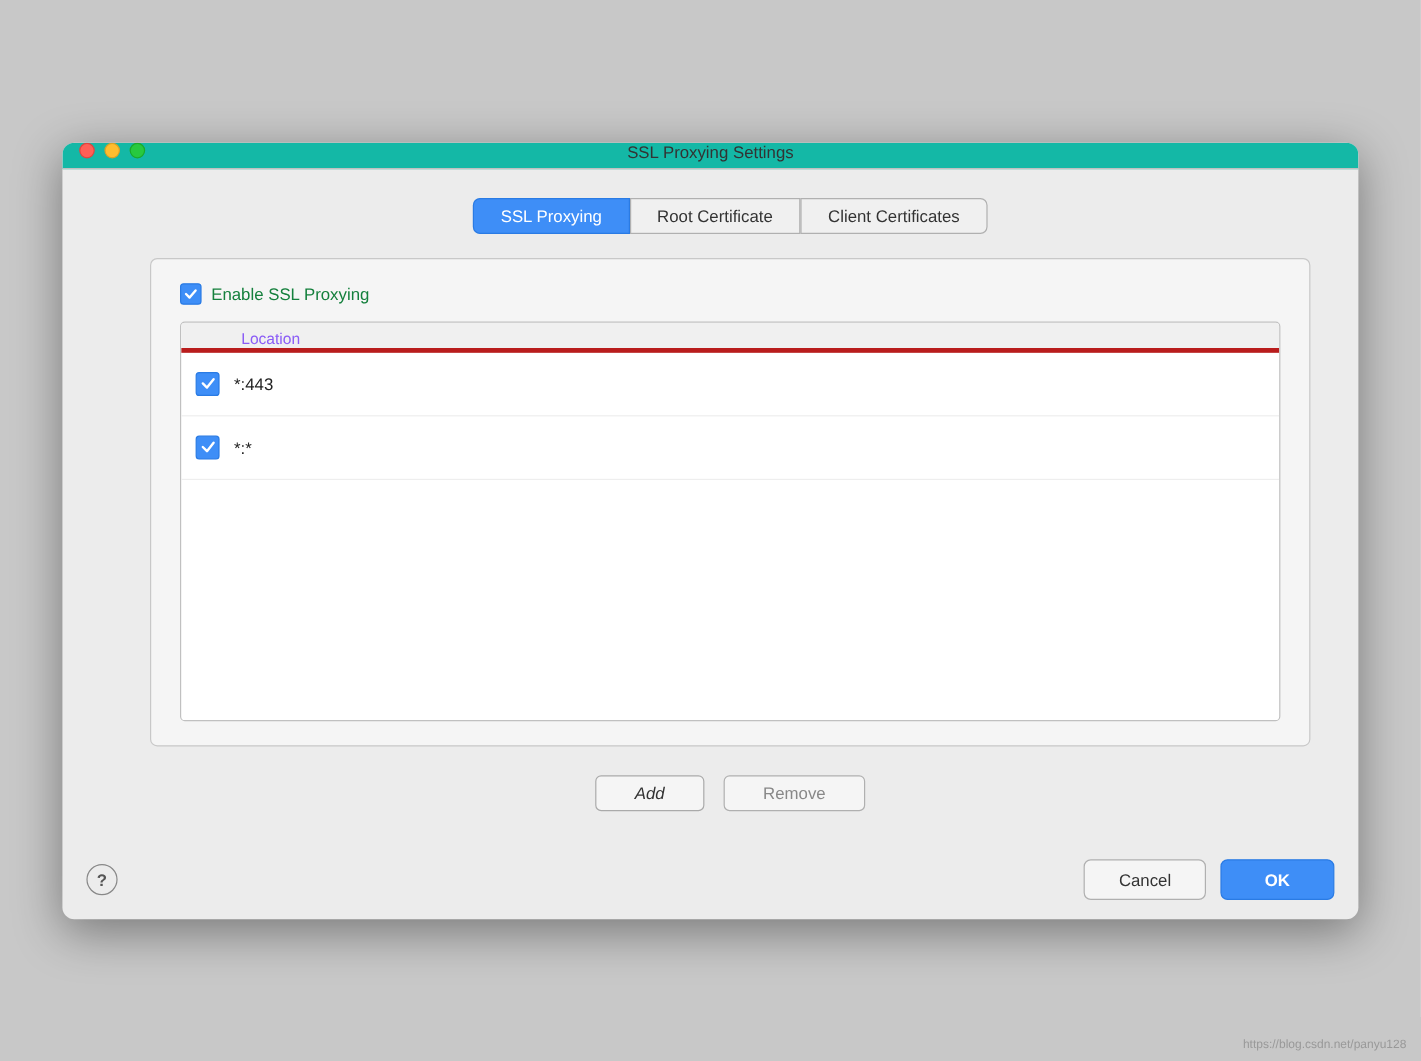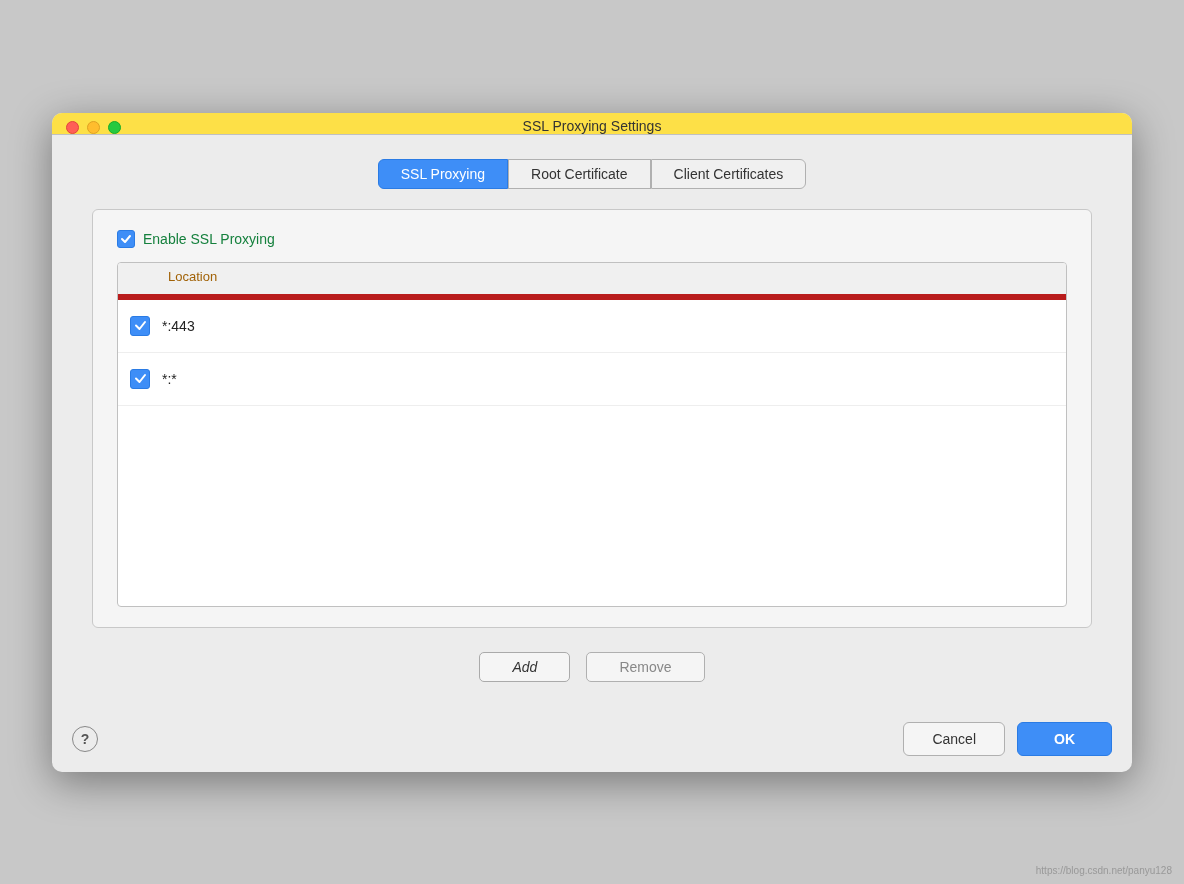--- a/index.html
+++ b/index.html
@@ -24,25 +24,25 @@
       width: 1080px;
       background: #ececec;
       border-radius: 10px;
       box-shadow: 0 10px 40px rgba(0,0,0,0.4);
       overflow: hidden;
       display: flex;
       flex-direction: column;
     }
 
     .titlebar {
-      background: #fde047;
+      background: #14b8a6;
       border-bottom: 1px solid #c0c0c0;
       height: 22px;
       display: flex;
-      align-items: flex-end;
+      align-items: flex-start;
       justify-content: center;
       position: relative;
       padding: 0 16px;
     }
 
     .traffic-lights {
       position: absolute;
       left: 14px;
       display: flex;
       gap: 8px;
@@ -64,20 +64,21 @@
       font-size: 14px;
       font-weight: 500;
       color: #333;
     }
 
     .content {
       padding: 24px 40px 20px 40px;
       display: flex;
       flex-direction: column;
       gap: 16px;
+      margin-left: 33px;
     }
 
     .tabs {
       display: flex;
       justify-content: center;
       gap: 0;
       margin-bottom: 4px;
     }
 
     .tab {
@@ -151,24 +152,24 @@
 
     .table-container {
       border: 1px solid #c0c0c0;
       border-radius: 4px;
       background: white;
       overflow: hidden;
     }
 
     .table-header {
       background: #f0f0f0;
-      border-bottom: 6px solid #b91c1c;
-      padding: 6px 12px 10px 50px;
+      border-bottom: 4px solid #b91c1c;
+      padding: 6px 12px 0 50px;
       font-size: 13px;
-      color: #a16207;
+      color: #8b5cf6;
     }
 
     .table-row {
       display: flex;
       align-items: center;
       padding: 16px 12px;
       border-bottom: 1px solid #eee;
       min-height: 34px;
       gap: 12px;
     }

